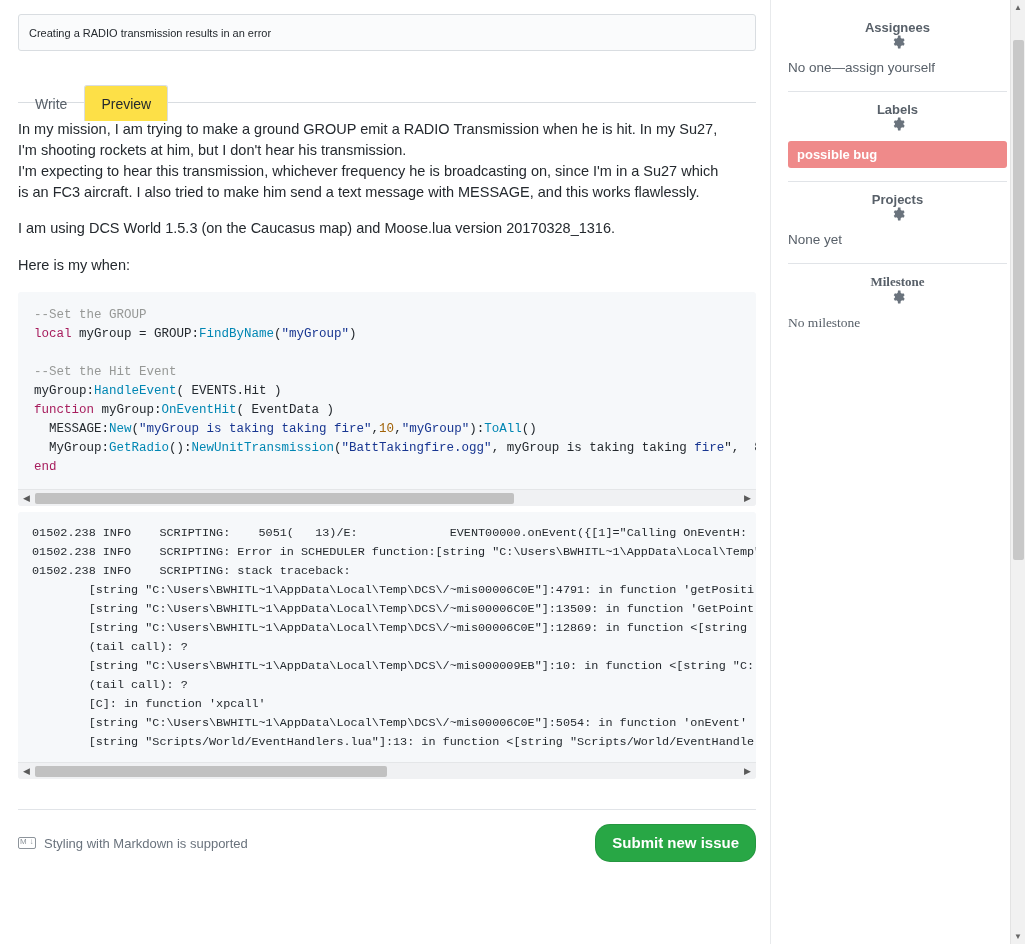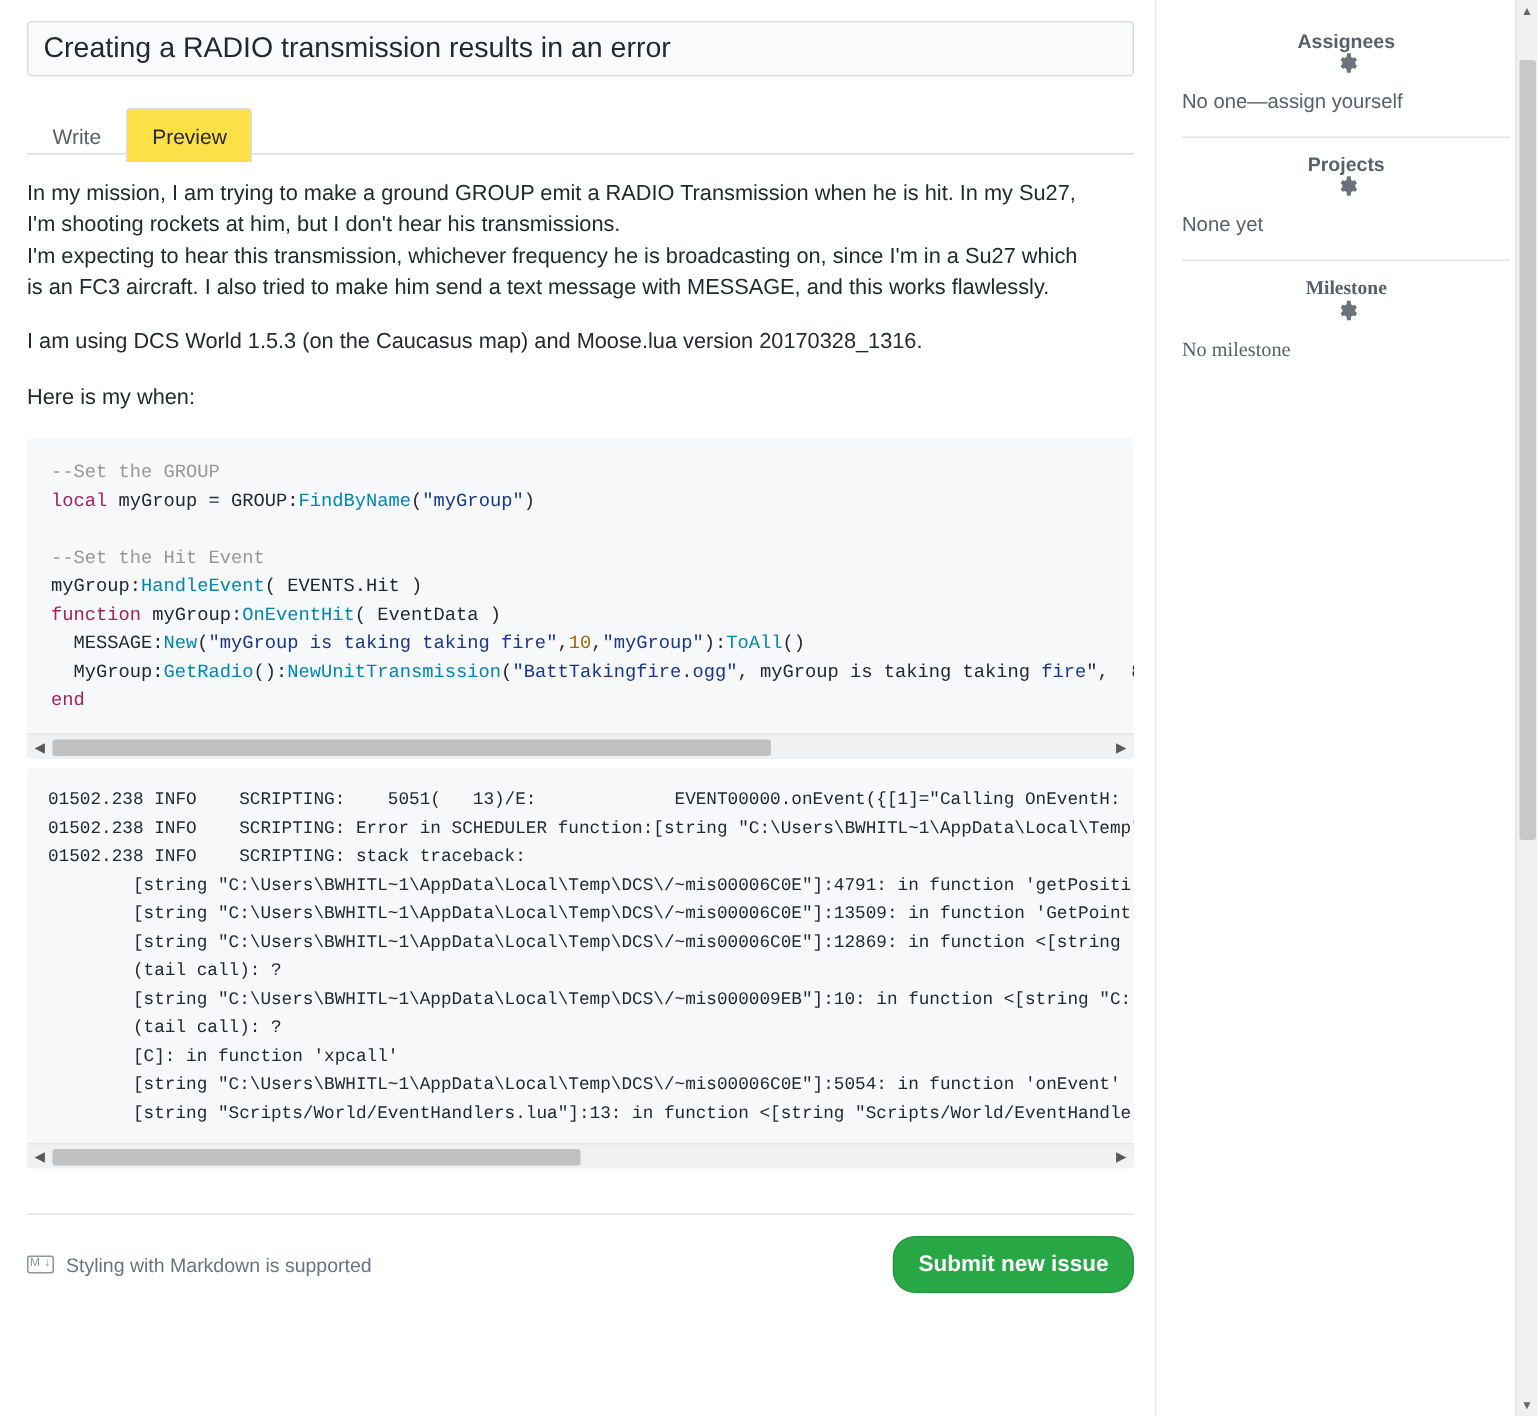--- a/index.html
+++ b/index.html
@@ -29,21 +29,21 @@
     width: 770px;
     padding: 14px 14px 0 18px;
     position: relative;
   }
 
   .issue-title-input {
     display: block;
     width: 738px;
     height: 37px;
     padding: 6px 10px;
-    font-size: 19px;
+    font-size: 11px;
     font-family: "Liberation Sans", sans-serif;
     color: #24292e;
     border: 1px solid #d9dde1;
     border-radius: 3px;
     background: #fafbfc;
     outline: none;
   }
   .issue-title-input::placeholder { color: #9aa0a6; }
 
   
@@ -57,21 +57,21 @@
   }
   .tab {
     font-size: 14px;
     padding: 9px 16px 8px 16px;
     line-height: 18px;
     color: #586069;
     border: 1px solid transparent;
     border-bottom: none;
     border-radius: 3px 3px 0 0;
     position: relative;
-    top: 6px;
+    top: 19px;
     cursor: pointer;
     background: transparent;
   }
   .tab.active {
     background: #fde047;
     border-color: #d9dde1;
     color: #24292e;
     font-weight: normal;
   }
 
@@ -293,21 +293,21 @@
 
     <div class="tab-bar">
       <div class="tab">Write</div>
       <div class="tab active">Preview</div>
     </div>
 
     <div class="body-area">
 
       <p class="tight">
         <span>In my mission, I am trying to make a ground GROUP emit a RADIO Transmission when he is hit. In my Su27,</span><br>
-        <span>I'm shooting rockets at him, but I don't hear his transmissions.</span><br>
+        <span>I'm shooting rockets at him, but I don't hear his transmission.</span><br>
         <span>I'm expecting to hear this transmission, whichever frequency he is broadcasting on, since I'm in a Su27 which</span><br>
         <span>is an FC3 aircraft. I also tried to make him send a text message with MESSAGE, and this works flawlessly.</span>
       </p>
 
       <p>I am using DCS World 1.5.3 (on the Caucasus map) and Moose.lua version 20170328_1316.</p>
 
       <p>Here is my when:</p>
 
       <div class="codeblock">
         <div class="code-inner" id="code-lines"><div><span class="cmt">--Set the GROUP</span></div><div><span class="kw">local</span><span> myGroup = GROUP:</span><span class="fn">FindByName</span><span>(</span><span class="str">"myGroup"</span><span>)</span></div><div>&nbsp;</div><div><span class="cmt">--Set the Hit Event</span></div><div><span>myGroup:</span><span class="fn">HandleEvent</span><span>( EVENTS.Hit )</span></div><div><span class="kw">function</span><span> myGroup:</span><span class="fn">OnEventHit</span><span>( EventData )</span></div><div><span>  MESSAGE:</span><span class="fn">New</span><span>(</span><span class="str">"myGroup is taking taking fire"</span><span>,</span><span class="num">10</span><span>,</span><span class="str">"myGroup"</span><span>):</span><span class="fn">ToAll</span><span>()</span></div><div><span>  MyGroup:</span><span class="fn">GetRadio</span><span>():</span><span class="fn">NewUnitTransmission</span><span>(</span><span class="str">"BattTakingfire.ogg"</span><span>, myGroup is taking taking </span><span class="str">fire</span><span>",  8, 122</span></div><div><span class="kw">end</span></div></div>
@@ -353,20 +353,31 @@
         <span>Assignees</span>
         <span class="gear-icon">
           <svg width="14" height="14" viewBox="0 0 16 16" fill="#6a737d">
               <path d="M8 10.5a2.5 2.5 0 100-5 2.5 2.5 0 000 5zm6.3-2.5c0-.3 0-.6-.1-.9l1.4-1.1-1.4-2.4-1.7.6c-.4-.3-.9-.6-1.4-.8L10.8.5H8L7.6 3.4c-.5.2-1 .5-1.4.8l-1.7-.6L3.1 6l1.4 1.1c0 .3-.1.6-.1.9s0 .6.1.9L3.1 10l1.4 2.4 1.7-.6c.4.3.9.6 1.4.8l.4 2.9h2.8l.4-2.9c.5-.2 1-.5 1.4-.8l1.7.6 1.4-2.4-1.4-1.1c.1-.3.1-.6.1-.9z"></path>
             </svg>
         </span>
       </div>
       <div class="side-body">No one—assign yourself</div>
     </div>
 
+    <div class="side-section">
+      <div class="side-head">
+        <span>Labels</span>
+        <span class="gear-icon">
+          <svg width="14" height="14" viewBox="0 0 16 16" fill="#6a737d">
+              <path d="M8 10.5a2.5 2.5 0 100-5 2.5 2.5 0 000 5zm6.3-2.5c0-.3 0-.6-.1-.9l1.4-1.1-1.4-2.4-1.7.6c-.4-.3-.9-.6-1.4-.8L10.8.5H8L7.6 3.4c-.5.2-1 .5-1.4.8l-1.7-.6L3.1 6l1.4 1.1c0 .3-.1.6-.1.9s0 .6.1.9L3.1 10l1.4 2.4 1.7-.6c.4.3.9.6 1.4.8l.4 2.9h2.8l.4-2.9c.5-.2 1-.5 1.4-.8l1.7.6 1.4-2.4-1.4-1.1c.1-.3.1-.6.1-.9z"></path>
+            </svg>
+        </span>
+      </div>
+      <div class="label-chip">possible bug</div>
+    </div>
 
     <div class="side-section">
       <div class="side-head">
         <span>Projects</span>
         <span class="gear-icon">
           <svg width="14" height="14" viewBox="0 0 16 16" fill="#6a737d">
               <path d="M8 10.5a2.5 2.5 0 100-5 2.5 2.5 0 000 5zm6.3-2.5c0-.3 0-.6-.1-.9l1.4-1.1-1.4-2.4-1.7.6c-.4-.3-.9-.6-1.4-.8L10.8.5H8L7.6 3.4c-.5.2-1 .5-1.4.8l-1.7-.6L3.1 6l1.4 1.1c0 .3-.1.6-.1.9s0 .6.1.9L3.1 10l1.4 2.4 1.7-.6c.4.3.9.6 1.4.8l.4 2.9h2.8l.4-2.9c.5-.2 1-.5 1.4-.8l1.7.6 1.4-2.4-1.4-1.1c.1-.3.1-.6.1-.9z"></path>
             </svg>
         </span>
       </div>

